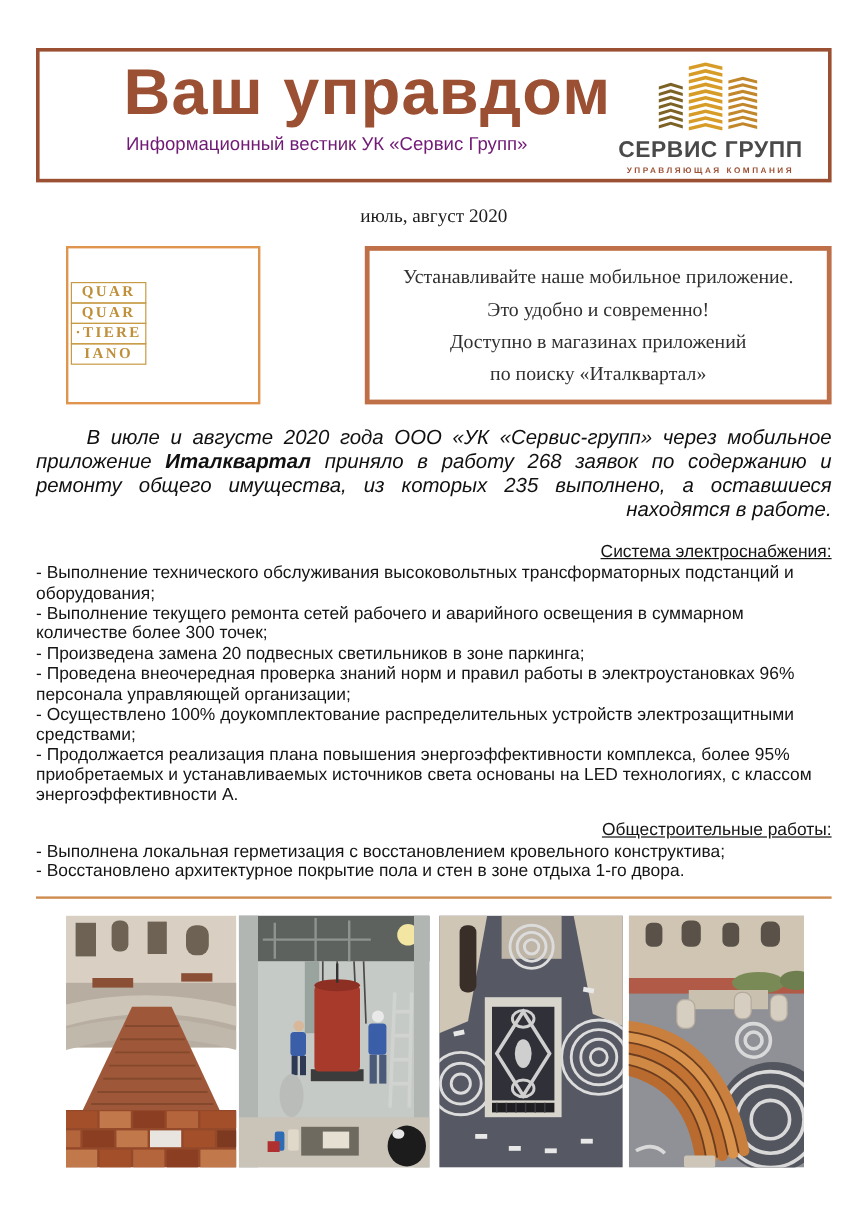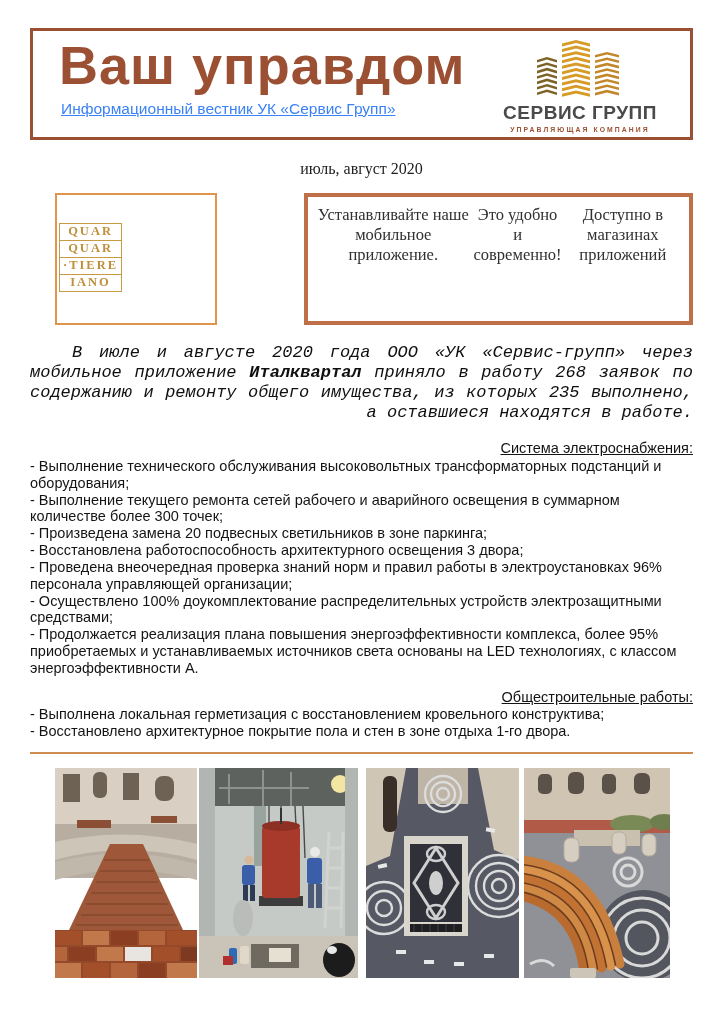--- a/index.html
+++ b/index.html
@@ -1,49 +1,49 @@
 <!DOCTYPE html>
 <html lang="ru"><head>
 <meta charset="utf-8">
 <style>
   html,body{margin:0;padding:0;background:#ffffff;}
   body{width:723px;height:1024px;overflow:hidden;position:relative;
        font-family:"Liberation Sans",sans-serif;color:#141414;}
   .page{padding:0 30px;width:663px;}
 
   
-  .header-box{margin-top:28px;border:3px solid #9c5033;height:106px;position:relative;background:#fff;}
+  .header-box{margin-top:40px;border:3px solid #9c5033;height:106px;position:relative;background:#fff;padding-left:44px;}
   .masthead-title{font-size:54px;font-weight:bold;color:#9c5033;letter-spacing:1px;
                   margin:7px 0 0 26px;line-height:1;}
-  .masthead-subtitle{font-size:15.5px;color:#3b82f6;margin:8px 0 0 28px;text-decoration:underline;}
-  .brand{position:absolute;right:26px;top:8px;width:168px;text-align:center;}
+  .masthead-subtitle{font-size:15.5px;color:#701a75;margin:8px 0 0 28px;}
+  .brand{position:absolute;right:14px;top:8px;width:168px;text-align:center;}
   .brand-name{font-size:19px;font-weight:bold;color:#4a4a4a;letter-spacing:.5px;margin-top:1px;}
   .brand-tagline{font-size:6.8px;font-weight:bold;color:#9c5033;letter-spacing:2.1px;margin-top:2px;}
 
   
   .issue-date{margin-top:20px;text-align:center;font-family:"Liberation Serif",serif;
               font-size:16px;color:#1d1d1d;}
 
   
   .boxes-row{display:flex;margin-top:15px;height:132px;}
   .quarter-box{margin-left:25px;width:162px;border:2px solid #e0954e;box-sizing:border-box;
                display:flex;flex-direction:row;align-items:center;justify-content:space-between;
                padding:5px 2px 7px;background:#fff;}
   .q-logo{font-family:"Liberation Serif",serif;font-weight:bold;color:#bf8f3a;text-align:center;}
   .q-row{font-size:12.5px;letter-spacing:2px;line-height:1;border:1.5px solid #c79a44;
          padding:1.5px 3px 2.5px;margin-top:-1.5px;min-width:46px;}
   .q-caption{font-size:15.5px;color:#4d4d4d;letter-spacing:1.5px;white-space:nowrap;
              font-family:"Liberation Sans",sans-serif;}
   .app-box{margin-left:auto;width:389px;border:4px solid #bf7048;box-sizing:border-box;
-           display:flex;flex-direction:row;justify-content:space-around;text-align:center;
+           display:flex;flex-direction:column;justify-content:space-around;text-align:center;
            font-family:"Liberation Serif",serif;font-size:16.5px;color:#303030;
            padding:8px 6px;background:#fff;}
 
   
-  .intro{margin-top:18px;font-family:Liberation Mono, monospace;font-style:italic;
+  .intro{margin-top:18px;font-family:Liberation Sans, sans-serif;font-style:italic;
          font-size:17px;line-height:1.18;text-align:justify;text-align-last:right;
          text-indent:42px;color:#101010;}
   .intro b{font-weight:bold;}
 
   
   .section{margin-top:12px;font-size:14.5px;line-height:1.16;}
   .section:first-of-type{margin-top:14px;}
   .section-heading{text-decoration:underline;margin:0 0 1px 0;text-align:right;}
   .section-item{margin:0;}
 
@@ -115,31 +115,31 @@
         <div class="q-row">QUAR</div>
         <div class="q-row">QUAR</div>
         <div class="q-row">·TIERE</div>
         <div class="q-row">IANO</div>
       </div>
     </div>
     <div class="app-box">
       <div>Устанавливайте наше мобильное приложение.</div>
       <div>Это удобно и современно!</div>
       <div>Доступно в магазинах приложений</div>
+      <div>по поиску «Италквартал»</div>
     </div>
   </div>
 
   <p class="intro"><span>В июле и августе 2020 года ООО «УК «Сервис-групп» через мобильное приложение </span><b>Италквартал</b><span> приняло в работу 268 заявок по содержанию и ремонту общего имущества, из которых 235 выполнено, а оставшиеся находятся в работе.</span></p>
 
   <div class="section">
     <p class="section-heading">Система электроснабжения:</p>
     <p class="section-item">- Выполнение технического обслуживания высоковольтных трансформаторных подстанций и оборудования;</p>
     <p class="section-item">- Выполнение текущего ремонта сетей рабочего и аварийного освещения в суммарном количестве более 300 точек;</p>
     <p class="section-item">- Произведена замена 20 подвесных светильников в зоне паркинга;</p>
-    <p class="section-item">- Восстановлена работоспособность архитектурного освещения 3 двора;</p>
     <p class="section-item">- Проведена внеочередная проверка знаний норм и правил работы в электроустановках 96% персонала управляющей организации;</p>
     <p class="section-item">- Осуществлено 100% доукомплектование распределительных устройств электрозащитными средствами;</p>
     <p class="section-item">- Продолжается реализация плана повышения энергоэффективности комплекса, более 95% приобретаемых и устанавливаемых источников света основаны на LED технологиях, с классом энергоэффективности А.</p>
   </div>
 
   <div class="section">
     <p class="section-heading">Общестроительные работы:</p>
     <p class="section-item">- Выполнена локальная герметизация с восстановлением кровельного конструктива;</p>
     <p class="section-item">- Восстановлено архитектурное покрытие пола и стен в зоне отдыха 1-го двора.</p>
   </div>

